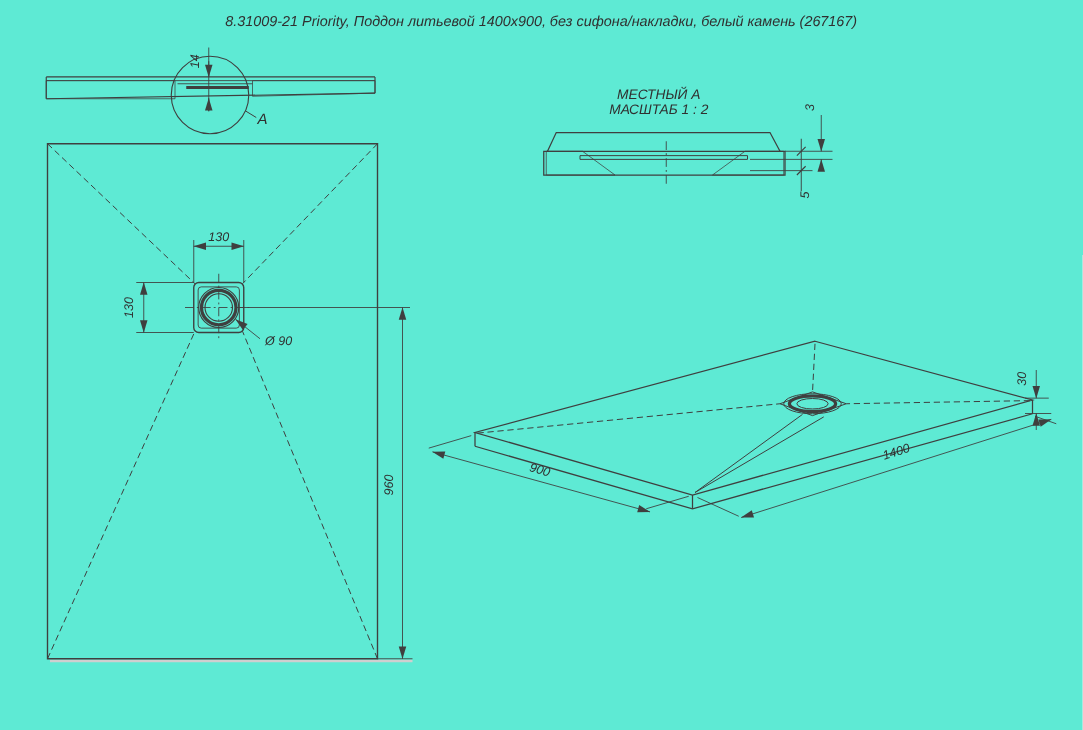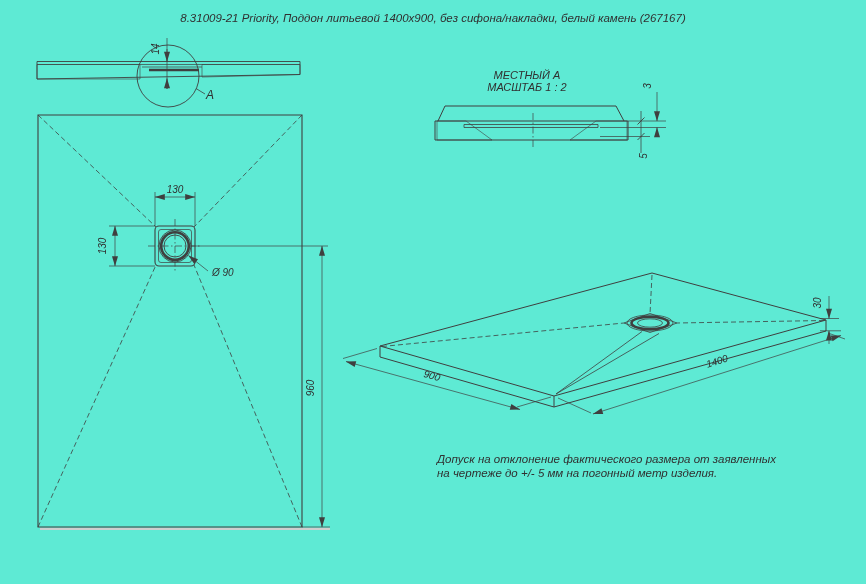--- a/index.html
+++ b/index.html
@@ -152,15 +152,14 @@
       </g>
       <g>
         <path class="ln" d="M820,318.5 H839 M820,330.8 H841" stroke-width="0.7"></path>
         <path class="ln" d="M829,296 V318.5" stroke-width="0.7" marker-end="url(#arw)"></path>
         <path class="ln" d="M829,344 V330.8" stroke-width="0.7" marker-end="url(#arw)"></path>
         <text class="dim" transform="rotate(-90 821 303)" x="821" y="303" text-anchor="middle">30</text>
       </g>
     </g>
   </svg>
 
-  <div class="note">Допуск на отклонение фактического размера от заявленных на чертеже до +/- 5 мм на погонный метр изделия.</div>
 
 </div>
 
 </body></html>

